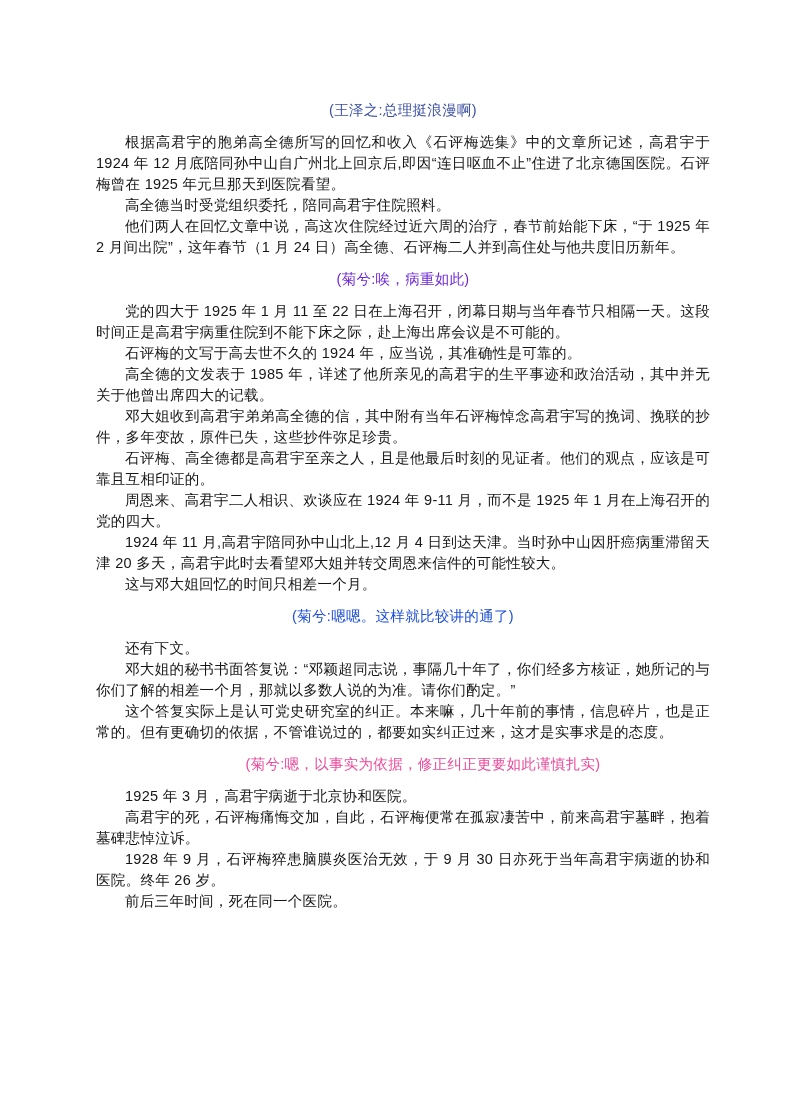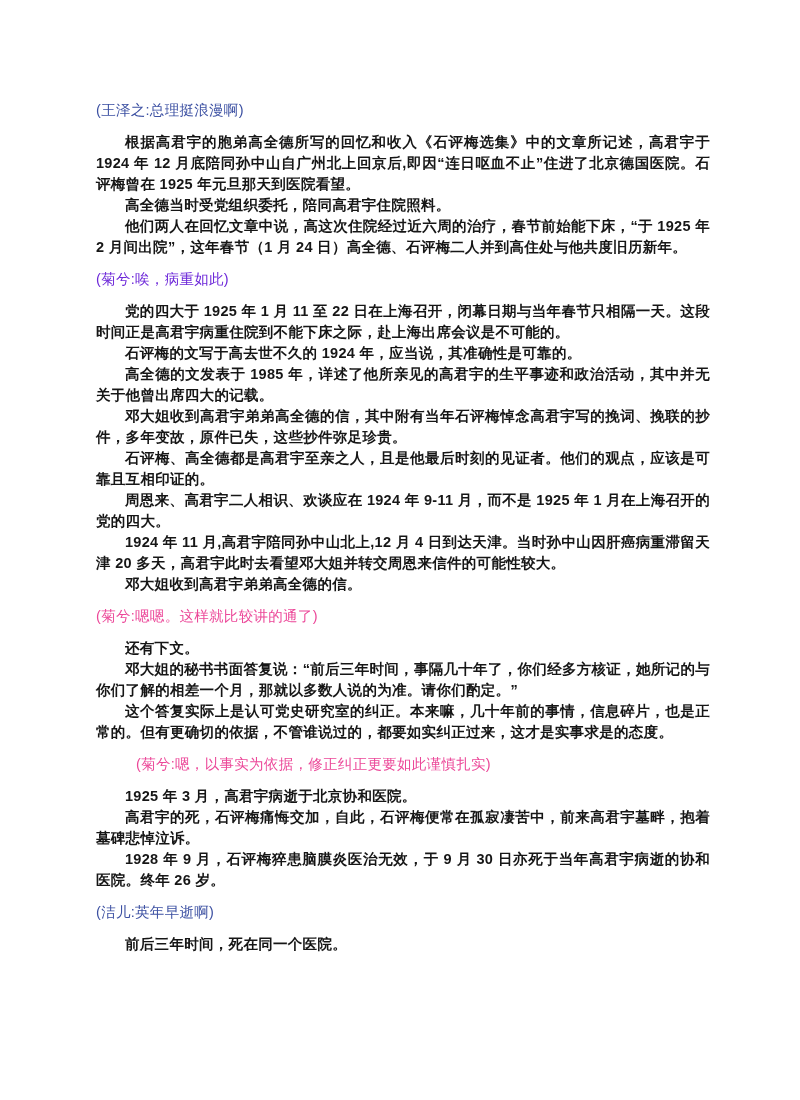--- a/index.html
+++ b/index.html
@@ -22,49 +22,48 @@
     line-height: 21px;
     letter-spacing: 0.3px;
   }
   .doc-body p {
     margin: 0;
     padding: 0;
   }
   .doc-body p.para {
     text-indent: 2em;
     text-align: justify;
-    font-weight: bold;
   }
   .doc-body p.comment {
     text-indent: 0;
     margin: 11px 0;
+    text-align: center;
   }
 </style>
 </head>
 <body>
 
 <div class="page" style="background: rgb(255, 255, 255); color: rgb(22, 22, 22);">
   <div class="doc-body">
       <p class="comment" style="color: rgb(60, 80, 162);">(王泽之:总理挺浪漫啊)</p>
       <p class="para">根据高君宇的胞弟高全德所写的回忆和收入《石评梅选集》中的文章所记述，高君宇于 1924 年 12 月底陪同孙中山自广州北上回京后,即因“连日呕血不止”住进了北京德国医院。石评梅曾在 1925 年元旦那天到医院看望。</p>
       <p class="para">高全德当时受党组织委托，陪同高君宇住院照料。</p>
       <p class="para">他们两人在回忆文章中说，高这次住院经过近六周的治疗，春节前始能下床，“于 1925 年 2 月间出院”，这年春节（1 月 24 日）高全德、石评梅二人并到高住处与他共度旧历新年。</p>
       <p class="comment" style="color: #6d28d9;">(菊兮:唉，病重如此)</p>
       <p class="para">党的四大于 1925 年 1 月 11 至 22 日在上海召开，闭幕日期与当年春节只相隔一天。这段时间正是高君宇病重住院到不能下床之际，赴上海出席会议是不可能的。</p>
       <p class="para">石评梅的文写于高去世不久的 1924 年，应当说，其准确性是可靠的。</p>
       <p class="para">高全德的文发表于 1985 年，详述了他所亲见的高君宇的生平事迹和政治活动，其中并无关于他曾出席四大的记载。</p>
       <p class="para">邓大姐收到高君宇弟弟高全德的信，其中附有当年石评梅悼念高君宇写的挽词、挽联的抄件，多年变故，原件已失，这些抄件弥足珍贵。</p>
       <p class="para">石评梅、高全德都是高君宇至亲之人，且是他最后时刻的见证者。他们的观点，应该是可靠且互相印证的。</p>
       <p class="para">周恩来、高君宇二人相识、欢谈应在 1924 年 9-11 月，而不是 1925 年 1 月在上海召开的党的四大。</p>
       <p class="para">1924 年 11 月,高君宇陪同孙中山北上,12 月 4 日到达天津。当时孙中山因肝癌病重滞留天津 20 多天，高君宇此时去看望邓大姐并转交周恩来信件的可能性较大。</p>
-      <p class="para">邓大姐收到高君宇弟弟高全德的信。</p>
-      <p class="comment" style="color: #ec4899;">(菊兮:嗯嗯。这样就比较讲的通了)</p>
+      <p class="para">这与邓大姐回忆的时间只相差一个月。</p>
+      <p class="comment" style="color: #1d4ed8;">(菊兮:嗯嗯。这样就比较讲的通了)</p>
       <p class="para">还有下文。</p>
-      <p class="para">邓大姐的秘书书面答复说：“前后三年时间，事隔几十年了，你们经多方核证，她所记的与你们了解的相差一个月，那就以多数人说的为准。请你们酌定。”</p>
+      <p class="para">邓大姐的秘书书面答复说：“邓颖超同志说，事隔几十年了，你们经多方核证，她所记的与你们了解的相差一个月，那就以多数人说的为准。请你们酌定。”</p>
       <p class="para">这个答复实际上是认可党史研究室的纠正。本来嘛，几十年前的事情，信息碎片，也是正常的。但有更确切的依据，不管谁说过的，都要如实纠正过来，这才是实事求是的态度。</p>
       <p class="comment" style="color: #ec4899; margin-left: 40px;">(菊兮:嗯，以事实为依据，修正纠正更要如此谨慎扎实)</p>
       <p class="para">1925 年 3 月，高君宇病逝于北京协和医院。</p>
       <p class="para">高君宇的死，石评梅痛悔交加，自此，石评梅便常在孤寂凄苦中，前来高君宇墓畔，抱着墓碑悲悼泣诉。</p>
       <p class="para">1928 年 9 月，石评梅猝患脑膜炎医治无效，于 9 月 30 日亦死于当年高君宇病逝的协和医院。终年 26 岁。</p>
-      <p class="comment" style="color: rgb(60, 80, 162);">(洁儿:英年早逝啊)</p>
       <p class="para">前后三年时间，死在同一个医院。</p>
     </div>
 </div>
 
 </body></html>

